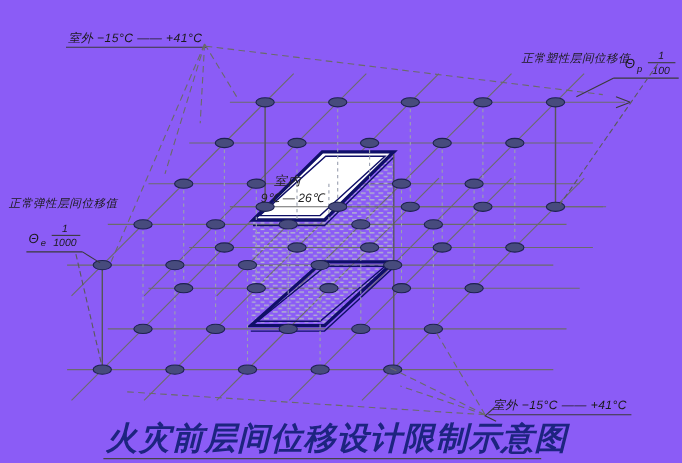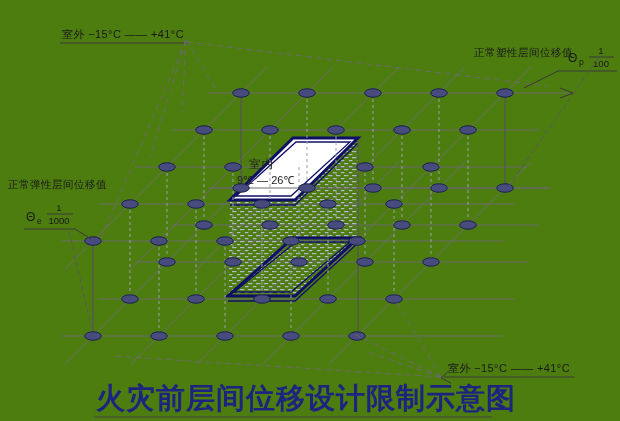--- a/index.html
+++ b/index.html
@@ -1,17 +1,17 @@
 <!DOCTYPE html>
 <html><head>
 <meta charset="utf-8">
 <style>
   html,body{margin:0;padding:0;background:#fff;}
-  .stage{position:relative;width:620px;height:421px;background:#4d7c0f;overflow:hidden;
-         font-family:"Liberation Sans",sans-serif;}
+  .stage{position:relative;width:620px;height:421px;background:#8b5cf6;overflow:hidden;
+         font-family:"Liberation Sans",sans-serif;font-style:italic;}
   svg{display:block;}
   text{fill:#1a1a1a;font-family:"Liberation Sans",sans-serif;}
   .cjk-label{font-size:10.5px;letter-spacing:0.5px;}
   .temp-label{font-size:11px;letter-spacing:0.4px;}
   .indoor-name{font-size:11.5px;letter-spacing:1px;fill:#222;}
   .indoor-range{font-size:11px;fill:#222;}
   .theta{font-size:12px;}
   .theta-sub{font-size:8.5px;}
   .frac{font-size:9.5px;text-anchor:middle;}
   .title-text{font-size:29px;letter-spacing:1px;fill:#1d2480;

